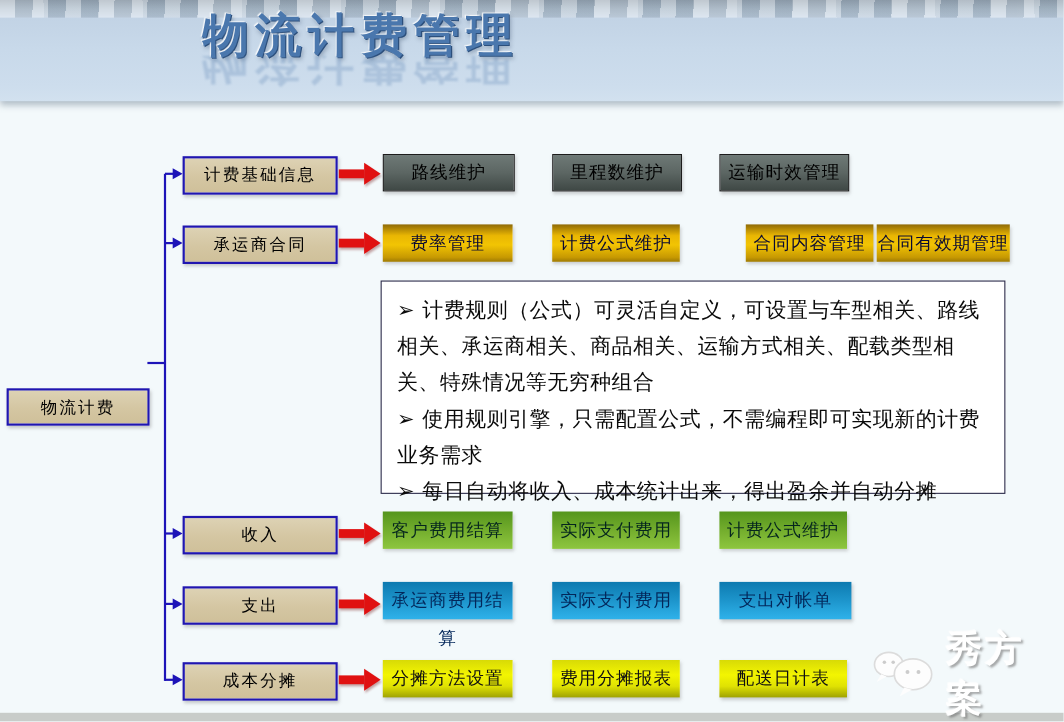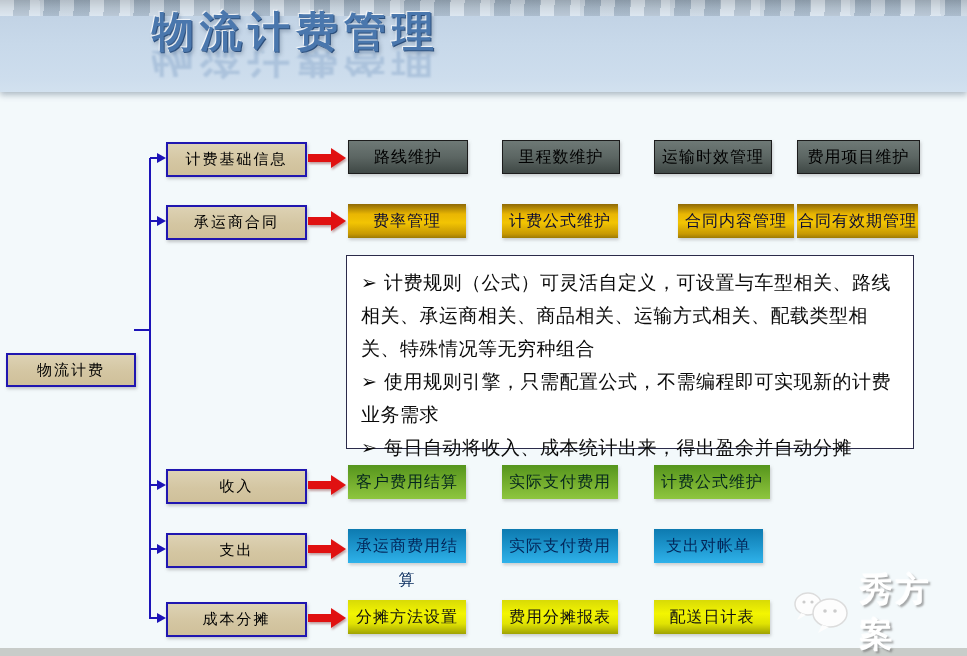--- a/index.html
+++ b/index.html
@@ -15,21 +15,21 @@
     box-shadow:0 3px 6px rgba(90,110,130,.45);
     z-index:3;
   }
   .banner::before{
     content:"";position:absolute;left:0;top:0;width:100%;height:16px;
     background:
       repeating-linear-gradient(93deg, rgba(255,255,255,.40) 0 14px, rgba(120,135,150,.28) 14px 30px),
       repeating-linear-gradient(88deg, rgba(255,255,255,.25) 0 40px, rgba(150,165,180,.22) 40px 90px);
     opacity:.8;
   }
-  .title-wrap{position:absolute;left:152px;top:4px;z-index:4;}
+  .title-wrap{position:absolute;left:184px;top:4px;z-index:4;}
   .page-title{
     font-size:42px;font-weight:bold;letter-spacing:6px;color:#4a77ad;
     text-shadow:-1px -1px 1px rgba(255,255,255,.85), 1px 1px 0 #2c4f7c, 2px 3px 4px rgba(40,60,90,.35);
   }
   .title-reflection{
     position:absolute;left:0;top:47px;font-size:42px;font-weight:bold;letter-spacing:6px;
     color:#5b83b3;transform:scaleY(-1);opacity:.28;filter:blur(1.2px);
     height:34px;overflow:hidden;pointer-events:none;
   }
   
@@ -137,37 +137,36 @@
   </div>
 <div class="red-arrow" style="top:608px">
     <div class="stem"></div>
     <div class="head"></div>
   </div>
 
 <div class="row" style="top:140px">
     <div class="module-box gray" style="left: 348px; width: 118px;">路线维护</div>
     <div class="module-box gray" style="left: 502px; width: 116px;">里程数维护</div>
     <div class="module-box gray" style="left: 654px; width: 116px;">运输时效管理</div>
-    <div class="module-box gray" style="left: 797px; width: 121px;">费用项目维护</div>
   </div>
 <div class="row" style="top:204px">
     <div class="module-box gold" style="left: 348px; width: 118px;">费率管理</div>
     <div class="module-box gold" style="left: 502px; width: 116px;">计费公式维护</div>
     <div class="module-box gold" style="left: 678px; width: 116px;">合同内容管理</div>
     <div class="module-box gold" style="left: 797px; width: 121px;">合同有效期管理</div>
   </div>
 <div class="row" style="top:465px">
     <div class="module-box green" style="left: 348px; width: 118px;">客户费用结算</div>
     <div class="module-box green" style="left: 502px; width: 116px;">实际支付费用</div>
     <div class="module-box green" style="left: 654px; width: 116px;">计费公式维护</div>
   </div>
 <div class="row" style="top:529px">
     <div class="module-box blue" style="left: 348px; width: 118px;">承运商费用结算</div>
     <div class="module-box blue" style="left: 502px; width: 116px;">实际支付费用</div>
-    <div class="module-box blue" style="left: 654px; width: 109px;">支出对帐单</div>
+    <div class="module-box blue" style="left: 654px; width: 120px;">支出对帐单</div>
   </div>
 <div class="row" style="top:600px">
     <div class="module-box yellow" style="left: 348px; width: 118px;">分摊方法设置</div>
     <div class="module-box yellow" style="left: 502px; width: 116px;">费用分摊报表</div>
     <div class="module-box yellow" style="left: 654px; width: 116px;">配送日计表</div>
   </div>
 
 <div class="notes-box">
   <ul class="notes-list">
       <li>➢ 计费规则（公式）可灵活自定义，可设置与车型相关、路线相关、承运商相关、商品相关、运输方式相关、配载类型相关、特殊情况等无穷种组合</li>

